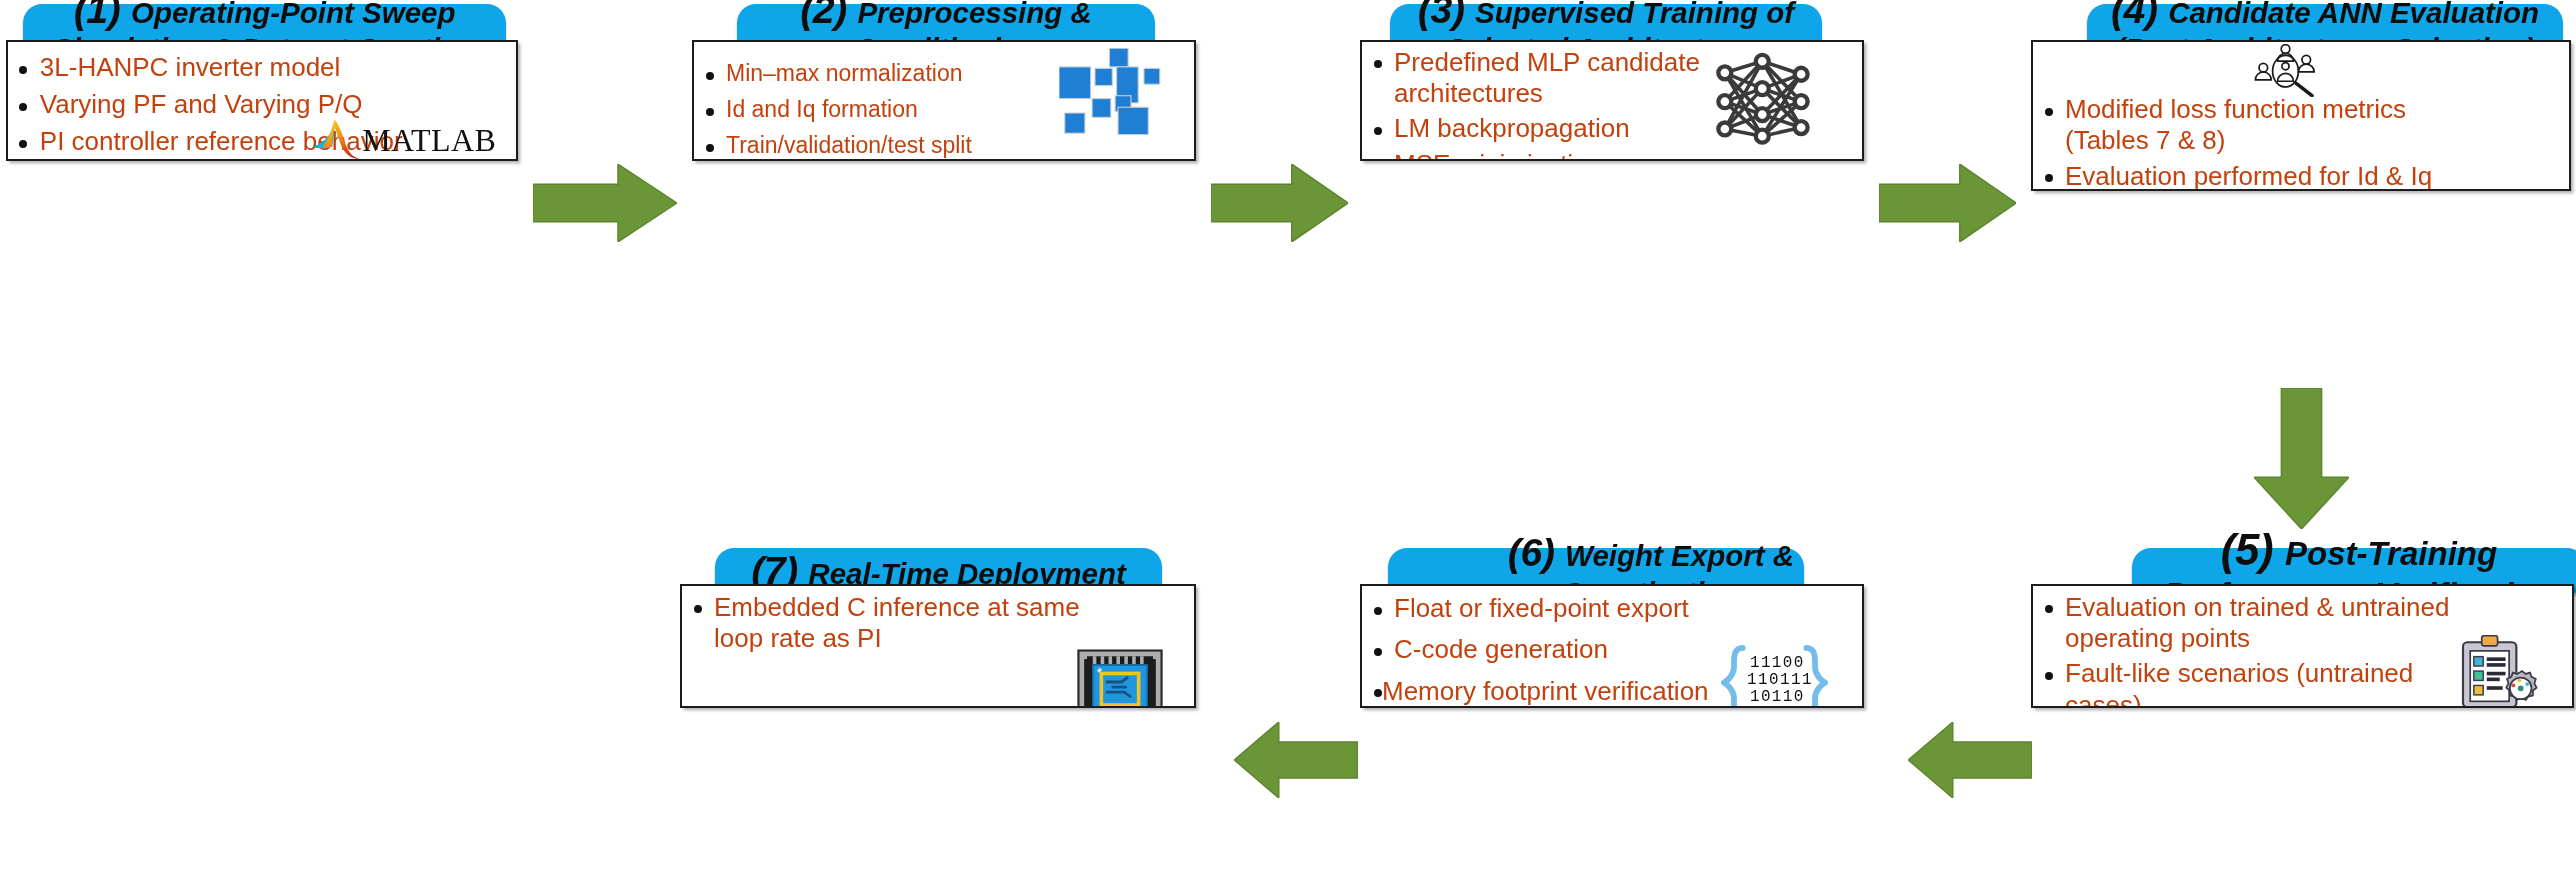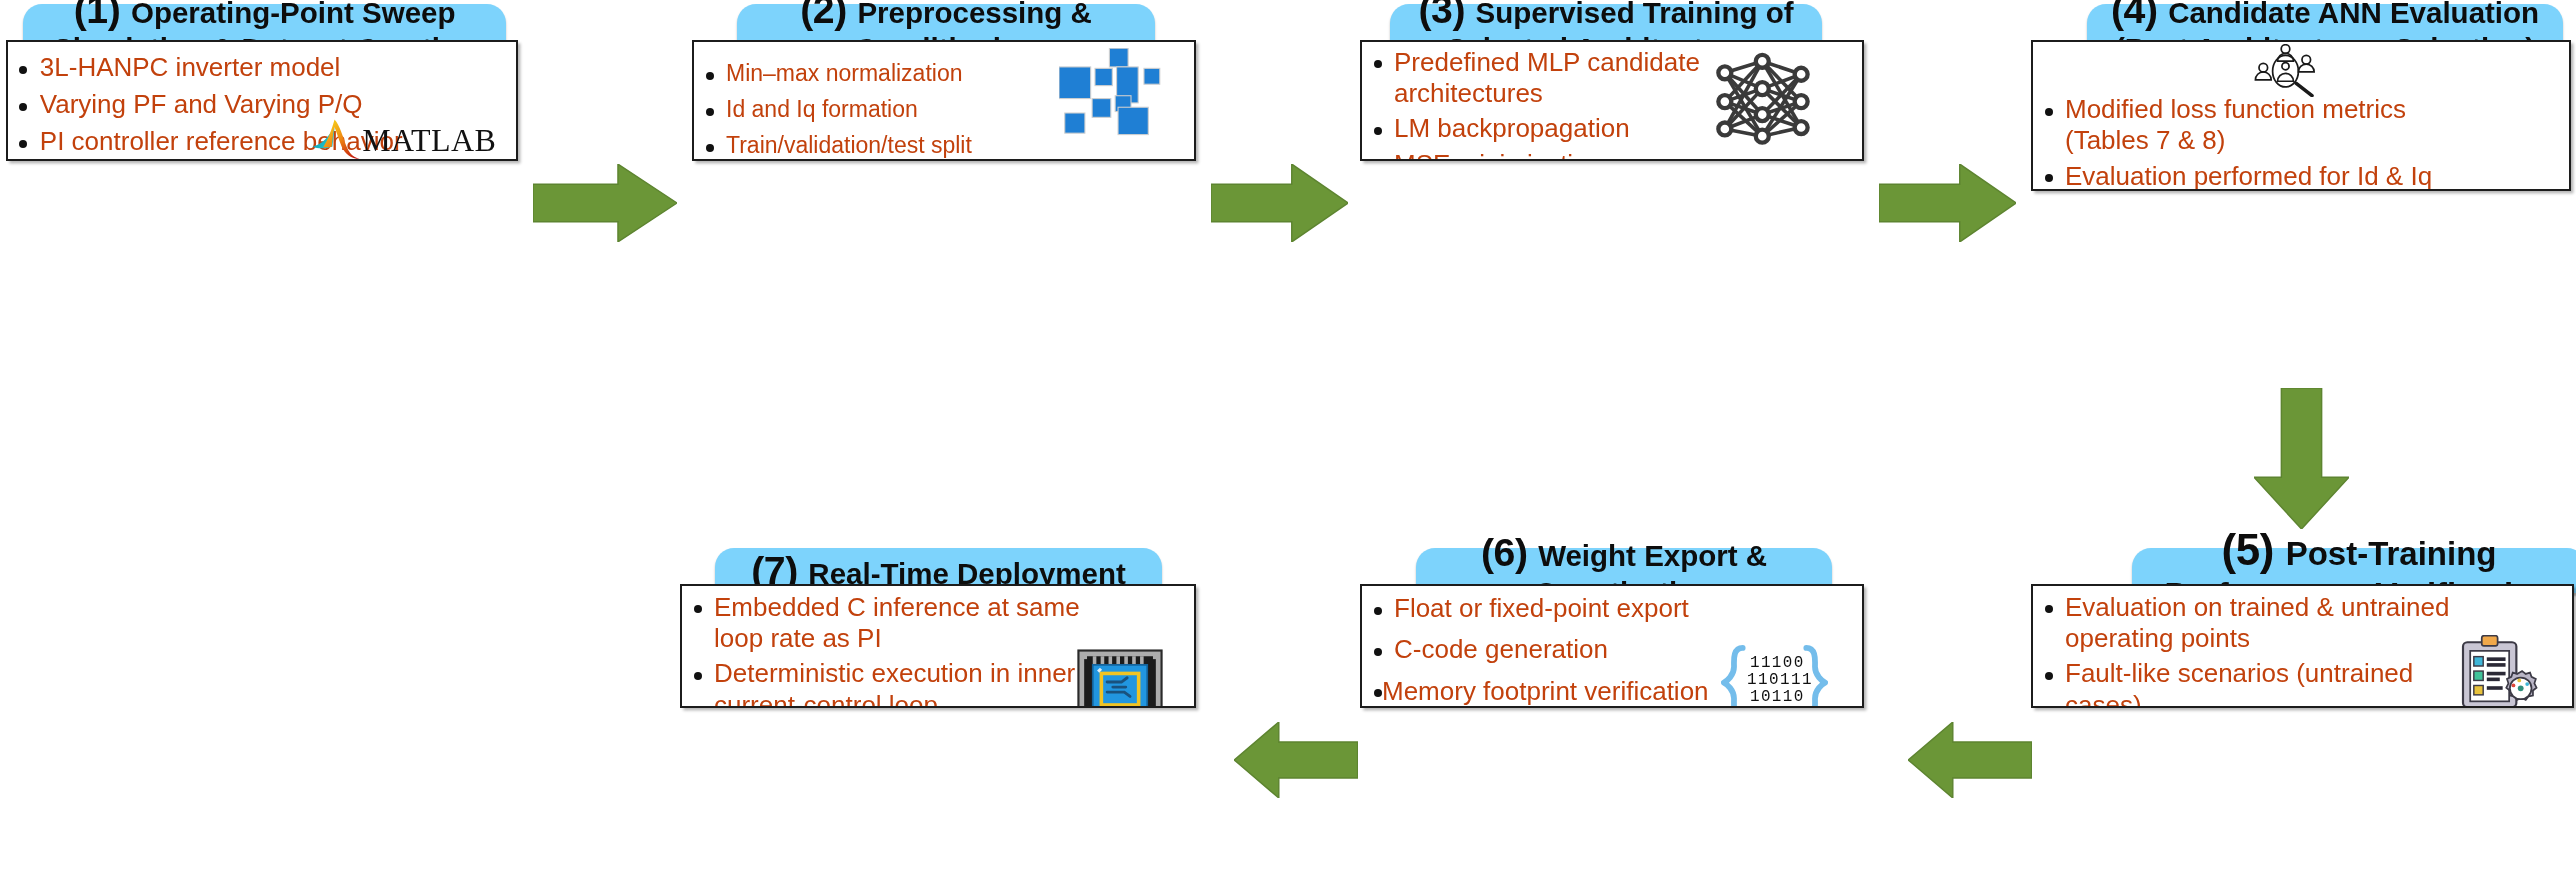--- a/index.html
+++ b/index.html
@@ -7,31 +7,32 @@
     width:2576px;height:891px;position:relative;overflow:hidden;
     font-family:"Liberation Sans","DejaVu Sans",sans-serif;
     -webkit-font-smoothing:antialiased;
   }
   .stage{position:absolute;left:0;top:0;width:2576px;height:891px;}
 
   
   .step{position:absolute;}
   .hdr{
     position:absolute;left:0;top:0;
-    background:#7dd3fc;
+    background:#0ea5e9;
     border-radius:19px 19px 2.9px 2.9px;
     box-sizing:border-box;
     display:flex;align-items:center;justify-content:center;
     text-align:center;
     font-weight:bold;
     color:#0d0d0d;
     line-height:1.18;
     padding:5.8px 10px 7.2px 10px;
     box-shadow:0 2.2px 2.2px rgba(0,0,0,.28);
     z-index:1;
+    font-style:italic;
   }
   .hdr .num{font-size:1.33em;font-weight:bold;letter-spacing:-0.4px;}
   .body{
     position:absolute;left:0;
     background:#ffffff;
     border:2.2px solid #1c1c1c;
     box-sizing:border-box;
     box-shadow:2.9px 2.9px 2.9px rgba(0,0,0,.30);
     z-index:2;
     overflow:hidden;
@@ -309,21 +310,21 @@
     </div>
   </div>
 
   <div class="arrow" style="left:1908px;top:722px;">
     <svg width="124" height="76" viewBox="0 0 172 106" aria-hidden="true">
       <polygon points="172,28 62,28 62,0 0,53 62,106 62,78 172,78" fill="#6b9637" stroke="#5d8430" stroke-width="2"></polygon>
     </svg>
   </div>
 
   <div class="step" style="left:1360px;top:548px;width:504px;">
-    <div class="hdr" style="left:56px;width:416px;height:45px;font-size:29.5px;">
+    <div class="hdr" style="left:28px;width:416px;height:45px;font-size:29.5px;justify-content:flex-end;">
       <div>
         <span class="num">(6) </span>
         <span>Weight Export &amp;</span><br>
         <span>Quantization</span>
       </div>
     </div>
     <div class="body" style="top:36px;width:504px;height:124px;padding:7.2px 7.2px 4.3px 0;">
       <ul class="bullets" style="font-size:26px;">
         <li>Float or fixed-point export</li>
         <li style="margin-top:10px;">C-code generation</li>
@@ -356,21 +357,20 @@
   <div class="step" style="left:680px;top:548px;width:516px;">
     <div class="hdr" style="left:35px;width:447px;height:45px;font-size:29.5px;">
       <div>
         <span class="num">(7) </span>
         <span>Real-Time Deployment</span>
       </div>
     </div>
     <div class="body" style="top:36px;width:516px;height:124px;padding:5.8px 7.2px 4.3px 0;">
       <ul class="bullets" style="font-size:26px;">
         <li style="width:404px;">Embedded C inference at same loop rate as PI</li>
-        <li style="margin-top:4.3px;width:418px;">Deterministic execution in inner current-control loop</li>
 
       </ul>
 
       <div class="icon" style="left:395px;top:63px;">
         <svg width="86" height="79" viewBox="0 0 120 110" aria-hidden="true">
           <rect x="2" y="2" width="116" height="106" fill="#adadad" stroke="#2a2a2a" stroke-width="3"></rect>
           <g fill="#1c1c1c">
             <rect x="14" y="10" width="92" height="12"></rect>
             <rect x="14" y="88" width="92" height="12"></rect>
             <rect x="10" y="14" width="12" height="82"></rect>

